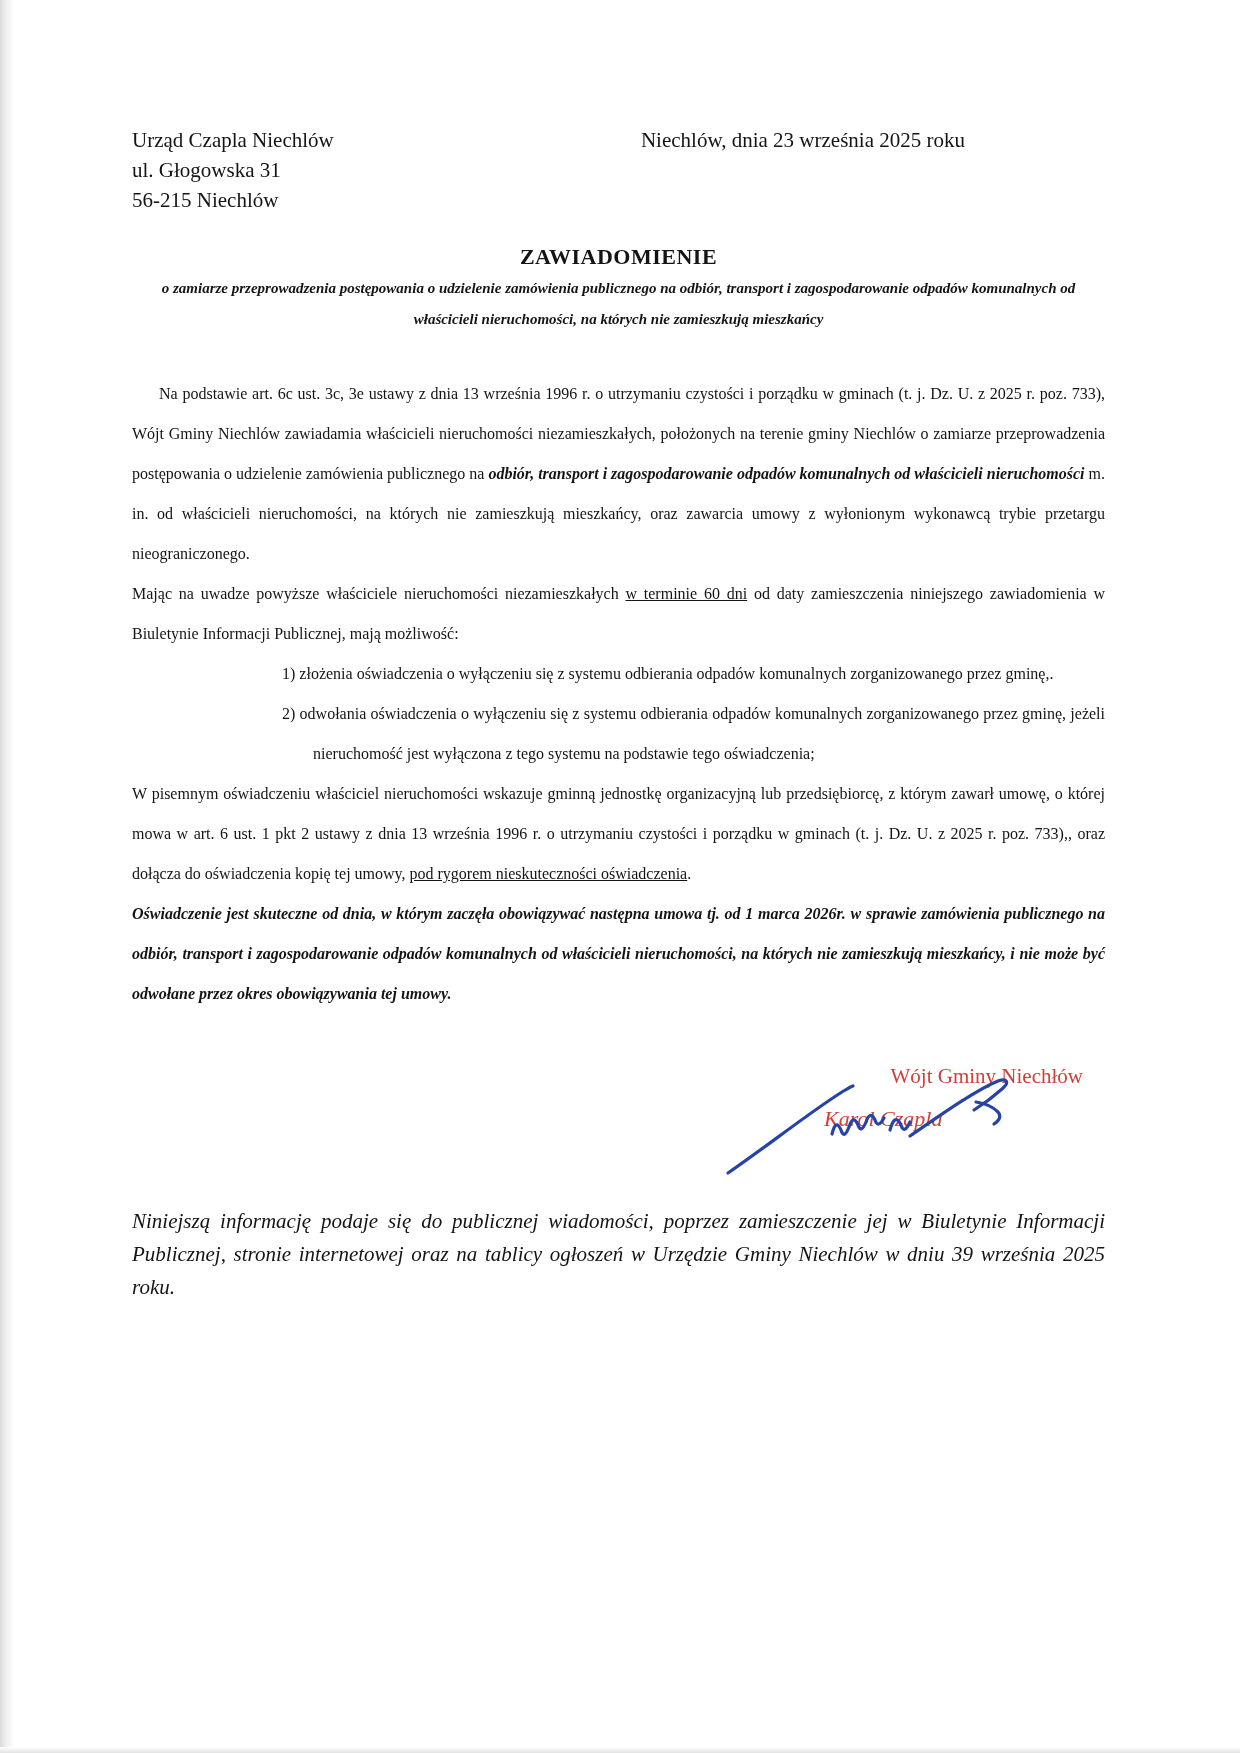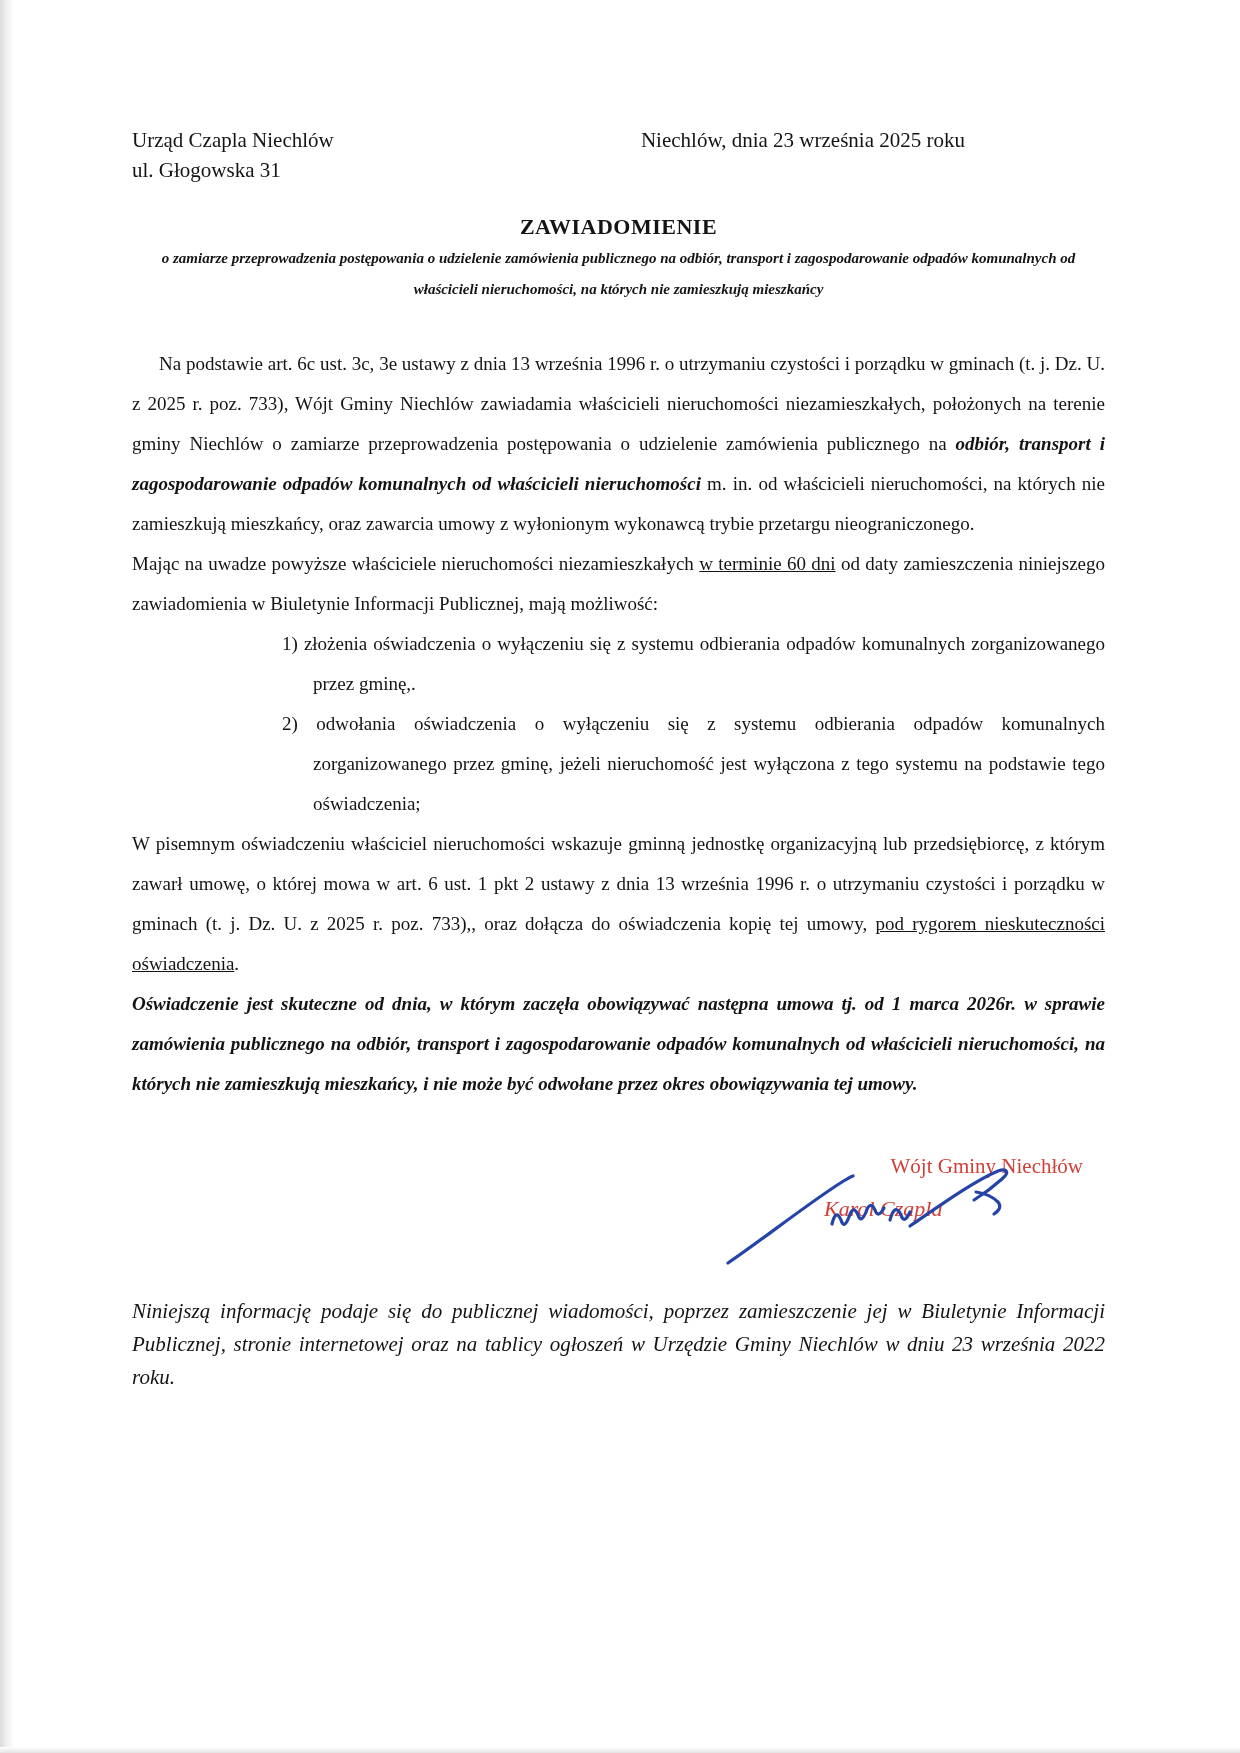--- a/index.html
+++ b/index.html
@@ -31,21 +31,21 @@
     text-align:center; font-weight:bold; font-size:22px;
     margin-top:28px; line-height:28px; letter-spacing:0.5px;
   }
   .subtitle {
     text-align:center; font-weight:bold; font-style:italic;
     font-size:15px; line-height:31px; margin-top:2px;
   }
   
   .doc-body {
     margin-top:39px;
-    font-size:19px; line-height:40px;
+    font-size:16px; line-height:40px;
     text-align:justify;
   }
   .doc-body p { margin:0; }
   .first-indent { text-indent:27px; }
   .b-i { font-weight:bold; font-style:italic; }
   .b-u { font-weight:normal; text-decoration:underline; }
   .u   { text-decoration:underline; }
   .list-item {
     padding-left:181px; text-indent:-31px;
     text-align:justify; margin:0;
@@ -79,20 +79,21 @@
 <body>
 
 <div class="scan-edge"></div>
 <div class="scan-edge-bottom"></div>
 
 <div class="page">
 
   <div class="hdr">
     <div>Urząd Czapla Niechlów</div>
     <div>ul. Głogowska 31</div>
+    <div>56-215 Niechlów</div>
     <div class="hdr-date">Niechlów, dnia 23 września 2025 roku</div>
   </div>
 
   <div class="title">ZAWIADOMIENIE</div>
   <div class="subtitle">o zamiarze przeprowadzenia postępowania o udzielenie zamówienia publicznego na odbiór, transport i zagospodarowanie odpadów komunalnych od właścicieli nieruchomości, na których nie zamieszkują mieszkańcy</div>
 
   <div class="doc-body">
 
     <p class="first-indent"><span>Na podstawie art. 6c ust. 3c, 3e ustawy z dnia 13 września 1996 r. o utrzymaniu czystości i porządku w gminach (t. j. Dz. U. z 2025 r. poz. 733), Wójt Gminy Niechlów zawiadamia właścicieli nieruchomości niezamieszkałych, położonych na terenie gminy Niechlów o zamiarze przeprowadzenia postępowania o udzielenie zamówienia publicznego na </span><span class="b-i">odbiór, transport i zagospodarowanie odpadów komunalnych od właścicieli nieruchomości</span><span> m. in. od właścicieli nieruchomości, na których nie zamieszkują mieszkańcy, oraz zawarcia umowy z wyłonionym wykonawcą trybie przetargu nieograniczonego.</span></p>
 
@@ -115,15 +116,15 @@
         <path d="M14,101 C48,78 96,40 128,20 C133,17 136,15 139,14"></path>
         <path d="M118,62 q4,-16 9,-4 q3,10 8,-3 q4,-13 9,-2 q3,9 8,-3 q4,-12 9,-2 q3,9 9,-2"></path>
         <path d="M176,58 q5,-18 11,-5 q3,10 9,-3"></path>
         <path d="M196,64 C228,42 262,18 284,9 C293,6 296,10 288,17 C278,26 268,33 260,38"></path>
         <path d="M262,30 q14,2 22,10 q5,6 -4,12"></path>
       </g>
     </svg>
     <div class="sig-name">Karol Czapla</div>
   </div>
 
-  <div class="footer">Niniejszą informację podaje się do publicznej wiadomości, poprzez zamieszczenie jej w Biuletynie Informacji Publicznej, stronie internetowej oraz na tablicy ogłoszeń w Urzędzie Gminy Niechlów w dniu 23 września 2022 roku.</div>
+  <div class="footer">Niniejszą informację podaje się do publicznej wiadomości, poprzez zamieszczenie jej w Biuletynie Informacji Publicznej, stronie internetowej oraz na tablicy ogłoszeń w Urzędzie Gminy Niechlów w dniu 39 września 2025 roku.</div>
 
 </div>
 
 </body></html>

